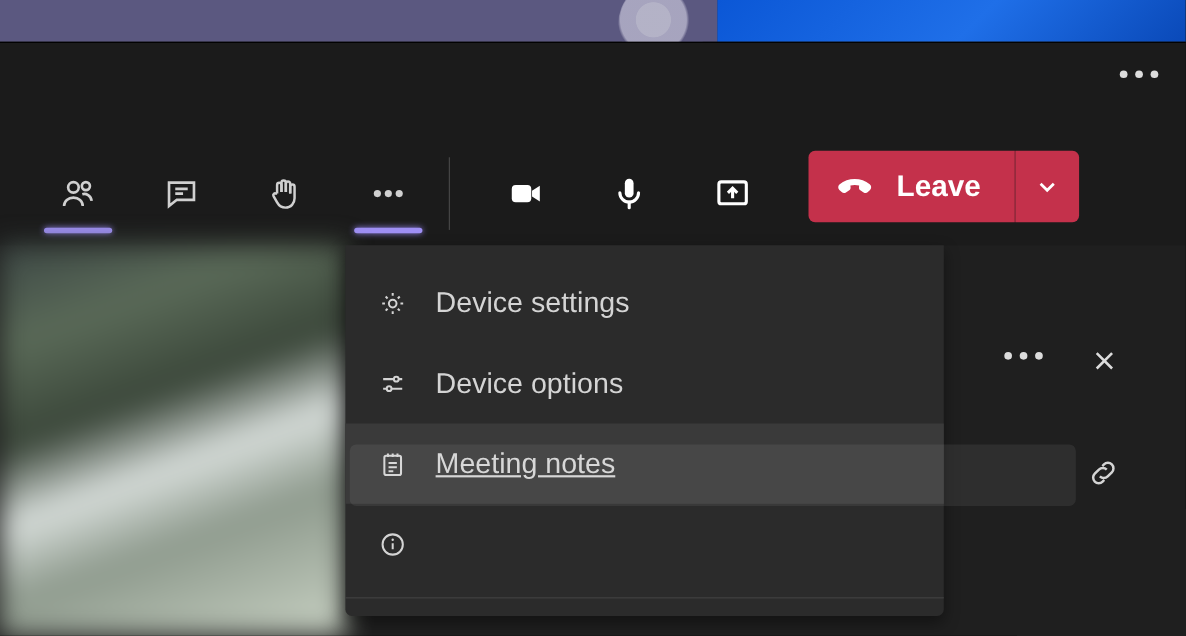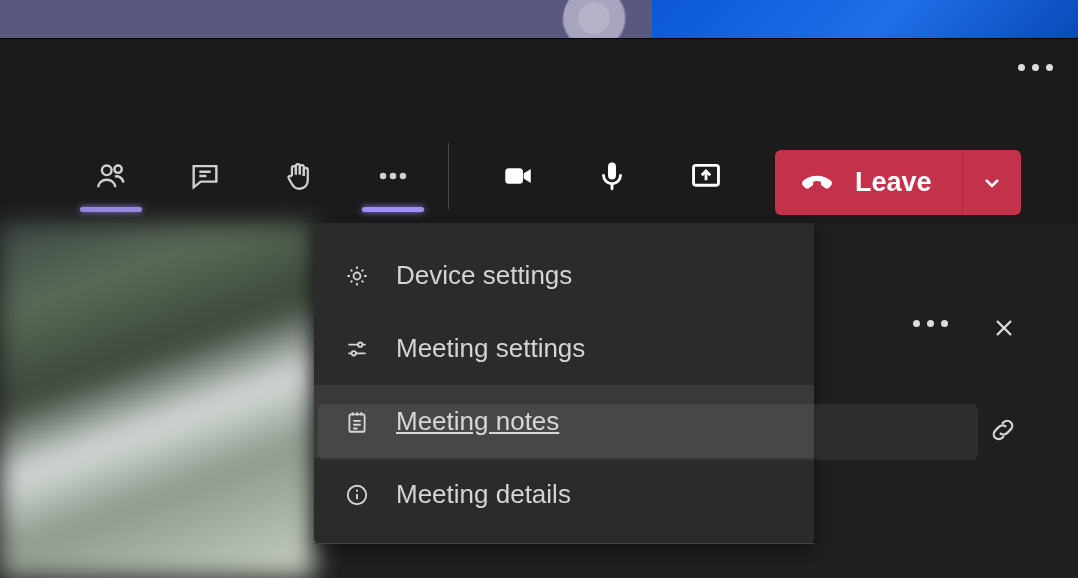--- a/index.html
+++ b/index.html
@@ -13,38 +13,38 @@
   .topstrip .left::after { content:""; position:absolute; right:10px; top:-18px; width:80px; height:80px; border-radius:50%; background: radial-gradient(circle at 40% 45%, #efeff6 0 24%, #d9d7e8 25% 46%, #5b5880 50% 100%); opacity:0.6; }
   .topstrip .right { flex: 1; height: 100%; background: linear-gradient(135deg, #0b57d6 0%, #1f6fe8 55%, #0a49b8 100%); }
 
   
   .blackbar { position: absolute; top: 38px; left: 0; right: 0; height: 185px; background: #1b1b1b; border-top: 1px solid #000; }
 
   
   .groupdots { position: absolute; top: 25px; right: 25px; color: #dcdcdc; }
 
   
-  .toolbar { position: absolute; top: 98px; left: 0; right: 0; height: 78px; display: flex; align-items: flex-end; padding-left: 40px; }
+  .toolbar { position: absolute; top: 98px; left: 0; right: 0; height: 78px; display: flex; align-items: flex-start; }
   .tb-btn { width: 94px; height: 78px; display:flex; flex-direction:column; align-items:center; justify-content:center; position:relative; color:#d0d0d0; cursor: pointer; }
   .tb-btn svg { width: 34px; height: 34px; }
   .underline { position:absolute; bottom: 3px; width: 62px; height: 5px; border-radius: 3px; background: #9f8ff5; box-shadow: 0 0 6px #9484ee; }
 
   .vsep { width: 1px; height: 66px; background: #4a4a4a; margin: 0 22px 0 8px; align-self:center; }
 
   .leave-wrap { display:flex; margin-left: 22px; margin-right: 32px; }
   .leave-main { height: 65px; background: #c4314b; color: #ffffff; display:flex; align-items:center; padding: 0 30px 0 24px; border-top-left-radius: 6px; border-bottom-left-radius: 6px; font-size: 27px; font-weight: 600; cursor:pointer; border-right: 1px solid #a82a40; }
   .leave-main svg { width: 36px; height: 36px; margin-right: 20px; }
   .leave-caret { width: 58px; height: 65px; background: #c4314b; color:#ffffff; display:flex; align-items:center; justify-content:center; border-top-right-radius: 6px; border-bottom-right-radius: 6px; cursor:pointer; }
 
   
   .content { position:absolute; top: 223px; left:0; right:0; bottom:0; background:#1f1f1f; }
   .thumb { position:absolute; top:0; left:0; width: 314px; height: 355px; background: linear-gradient(160deg, #3d4845 0%, #5a6a58 20%, #3a4639 40%, #d8dedb 55%, #8e9a8d 70%, #c9d2c4 100%); filter: blur(12px); }
 
   
-  .menu { position:absolute; top: 223px; left: 314px; width: 500px; background: #2b2b2b; border-bottom-left-radius: 6px; border-bottom-right-radius: 6px; box-shadow: 0 6px 14px rgba(0,0,0,0.4); padding-top: 16px; padding-bottom: 0; }
+  .menu { position:absolute; top: 223px; left: 314px; width: 544px; background: #2b2b2b; border-bottom-left-radius: 6px; border-bottom-right-radius: 6px; box-shadow: 0 6px 14px rgba(0,0,0,0.4); padding-top: 16px; padding-bottom: 16px; }
   .menu-item { display:flex; align-items:center; height: 73px; padding: 0 28px; color:#d4d4d4; font-size: 26px; cursor:pointer; }
   .menu-item .mi-icon { width: 30px; height: 30px; margin-right: 24px; flex-shrink:0; display:flex; align-items:center; justify-content:center; }
   .menu-item.hover { background: #3a3a3a; text-decoration: underline; }
   .menu-sep { height:1px; background: #444; margin-top: 12px; }
 
   
   .panel-dots { position:absolute; top: 320px; right: 130px; color:#dcdcdc; }
   .panel-close { position:absolute; top: 314px; right: 60px; color:#dcdcdc; cursor:pointer; }
   .copy-row { position:absolute; top: 392px; right: 0; height: 80px; width: 290px; display:flex; align-items:center; justify-content:flex-end; padding-right: 60px; }
   .copy-row .searchbg { position:absolute; left: -470px; right: 100px; top: 12px; height: 56px; background:#ffffff12; border-radius:6px; }
@@ -173,21 +173,21 @@
 
     <div class="menu-item">
       <span class="mi-icon">
         <svg viewBox="0 0 24 24" width="26" height="26" fill="none" stroke="currentColor" stroke-width="1.7">
           <path d="M4 8h9M17 8h3"></path>
             <circle cx="15" cy="8" r="2"></circle>
           <path d="M4 16h3M11 16h9"></path>
             <circle cx="9" cy="16" r="2"></circle>
         </svg>
       </span>
-      <span>Meeting settings</span>
+      <span>Device options</span>
     </div>
 
     <div class="menu-item hover">
       <span class="mi-icon">
         <svg viewBox="0 0 24 24" width="26" height="26" fill="none" stroke="currentColor" stroke-width="1.7">
           <rect x="5" y="5" width="14" height="16" rx="1.5"></rect>
           <path d="M8 3v3M12 3v3M16 3v3"></path>
           <path d="M8.5 11h7M8.5 14.5h7M8.5 18h4"></path>
         </svg>
       </span>
@@ -195,21 +195,20 @@
     </div>
 
     <div class="menu-item">
       <span class="mi-icon">
         <svg viewBox="0 0 24 24" width="26" height="26" fill="none" stroke="currentColor" stroke-width="1.7">
           <circle cx="12" cy="12" r="8.5"></circle>
           <path d="M12 11v5"></path>
             <circle cx="12" cy="8" r="1" fill="currentColor" stroke="none"></circle>
         </svg>
       </span>
-      <span>Meeting details</span>
     </div>
 
     <div class="menu-sep"></div>
   </div>
 
   <div class="panel-dots">
     <div class="tridots">
         <span></span>
         <span></span>
         <span></span>

